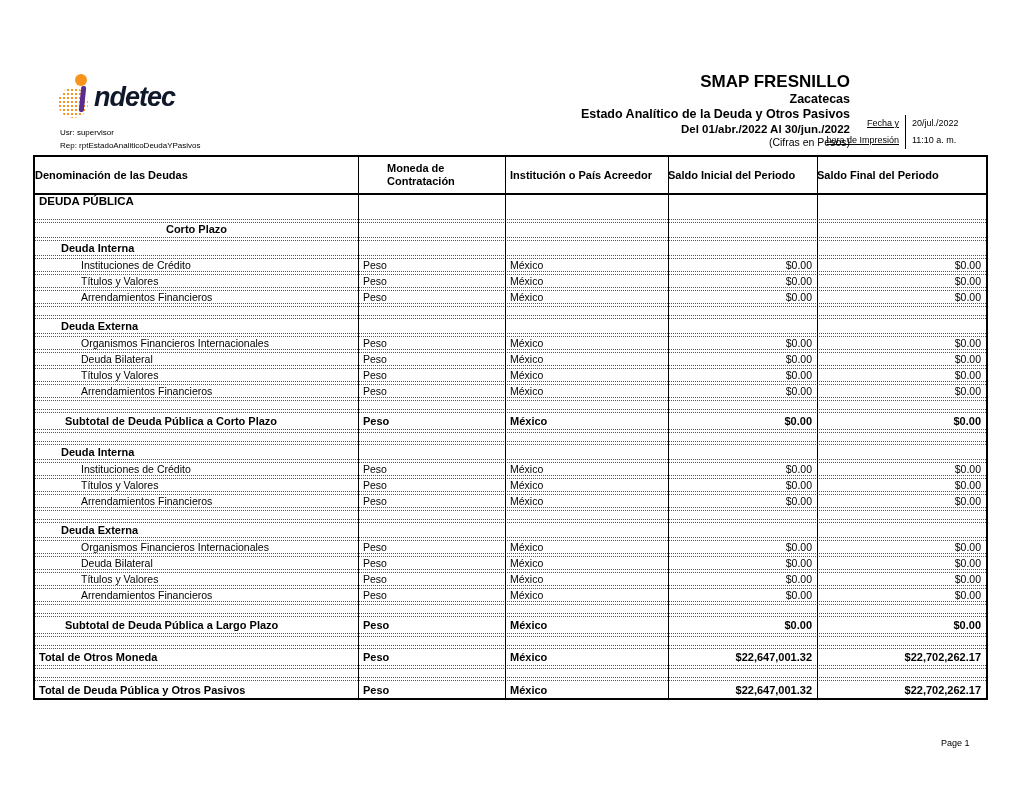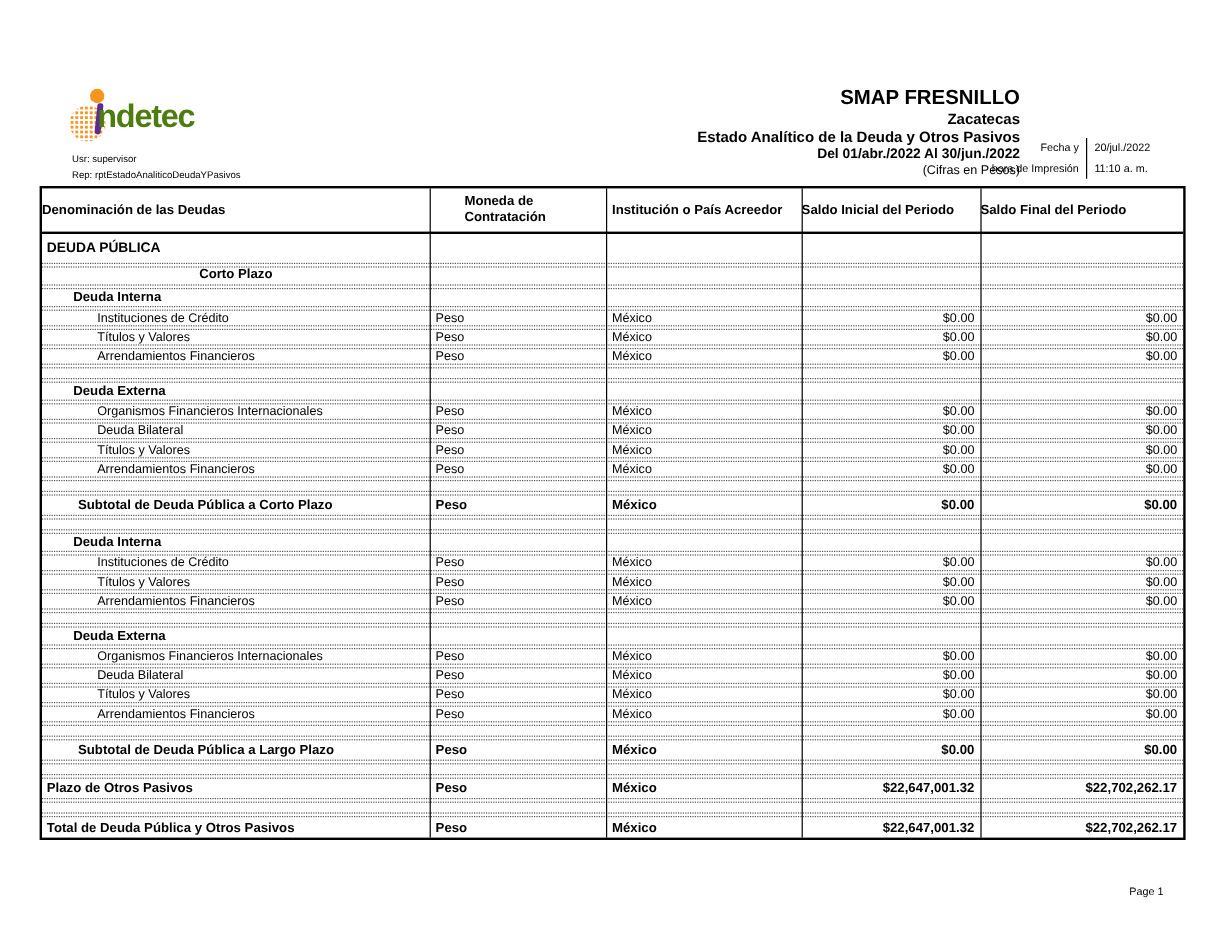--- a/index.html
+++ b/index.html
@@ -12,54 +12,54 @@
   
   .logo { position:absolute; left:58px; top:72px; width:140px; height:52px; }
   .logo-ball {
     position:absolute; left:0; top:16px; width:30px; height:30px; border-radius:50%;
     background-image:radial-gradient(circle, #f7941d 1.1px, rgba(0,0,0,0) 1.4px);
     background-size:4px 4px;
   }
   .logo-tittle { position:absolute; left:17px; top:2px; width:12px; height:12px; border-radius:50%; background:#f7941d; }
   .logo-stem { position:absolute; left:22px; top:14px; width:5px; height:26px; background:#5c2d91; border-radius:2px; transform:rotate(6deg); }
   .logo-text {
-    position:absolute; left:23px; top:10px;
-    font-size:27px; font-weight:bold; color:#4d7c0f; letter-spacing:-1px;
+    position:absolute; left:36px; top:10px;
+    font-size:27px; font-weight:bold; font-style:italic; color:#0f172a; letter-spacing:-1px;
   }
   .meta { position:absolute; left:60px; top:126px; font-size:8px; line-height:13px; }
 
   .titleblock { position:absolute; left:160px; top:72px; width:690px; text-align:right; }
   .t1 { font-size:17px; font-weight:bold; line-height:20px; }
   .t2 { font-size:12.5px; font-weight:bold; line-height:15px; }
   .t3 { font-size:12.5px; font-weight:bold; line-height:15px; }
   .t4 { font-size:11.5px; font-weight:bold; line-height:14px; }
   .t5 { font-size:10.5px; line-height:13px; }
 
   .printinfo { position:absolute; left:818px; top:115px; display:flex; font-size:9px; }
-  .printinfo .labels { width:88px; text-align:right; padding-right:6px; border-right:1px solid #000; line-height:17px; }
+  .printinfo .labels { width:88px; text-align:right; padding-right:6px; border-right:1px solid #000; line-height:17px;text-decoration:underline; }
   .printinfo .values { padding-left:6px; line-height:17px; }
 
   
   .report-table { position:absolute; left:33px; top:155px; width:955px; border:2px solid #000; background:#fff; }
   .grid-lines { position:absolute; top:0; bottom:0; left:0; right:0; pointer-events:none; }
   .vline { position:absolute; top:0; bottom:0; width:1px; background:#000; }
 
   .thead { display:flex; height:38px; border-bottom:2px solid #000; }
   .th { font-weight:bold; font-size:11px; display:flex; align-items:center; line-height:13px; }
 
   .cell { display:flex; align-items:center; overflow:hidden; white-space:nowrap; }
   .c1 { width:323px; } .c2 { width:147px; } .c3 { width:163px; } .c4 { width:149px; } .c5 { width:169px; }
   .c2, .c3 { padding-left:5px; }
   .money { justify-content:flex-end; padding-right:5px; }
 
   .tbody .row { display:flex; border-top:1px dotted #555; border-bottom:1px dotted #555; margin-bottom:2px; font-size:10.5px; }
   .tbody .row:first-child { border-top:none; }
   .tbody .row:last-child { border-bottom:none; margin-bottom:0;justify-content:center; }
 
-  .row.section  { height:25px; }
+  .row.section  { height:25px;flex-direction:column; }
   .row.period   { height:16px;flex-direction:column; }
   .row.group    { height:16px;text-align:right; }
   .row.item     { height:14px; }
   .row.spacer   { height:10px; }
   .row.subtotal { height:18px; }
   .row.total    { height:18px; }
 
   .row.section .cell, .row.period .cell, .row.group .cell,
   .row.subtotal .cell, .row.total .cell { font-weight:bold; font-size:11px; }
   .row.section .c1 { padding-left:4px; font-size:11.5px; }
@@ -306,21 +306,21 @@
         <div class="cell c5 money">$0.00</div>
       </div>
       <div class="row spacer">
         <div class="cell c1"></div>
         <div class="cell c2"></div>
         <div class="cell c3"></div>
         <div class="cell c4 money"></div>
         <div class="cell c5 money"></div>
       </div>
       <div class="row total">
-        <div class="cell c1">Plazo de Otros Pasivos</div>
+        <div class="cell c1">Total de Otros Moneda</div>
         <div class="cell c2">Peso</div>
         <div class="cell c3">México</div>
         <div class="cell c4 money">$22,647,001.32</div>
         <div class="cell c5 money">$22,702,262.17</div>
       </div>
       <div class="row spacer">
         <div class="cell c1"></div>
         <div class="cell c2"></div>
         <div class="cell c3"></div>
         <div class="cell c4 money"></div>

